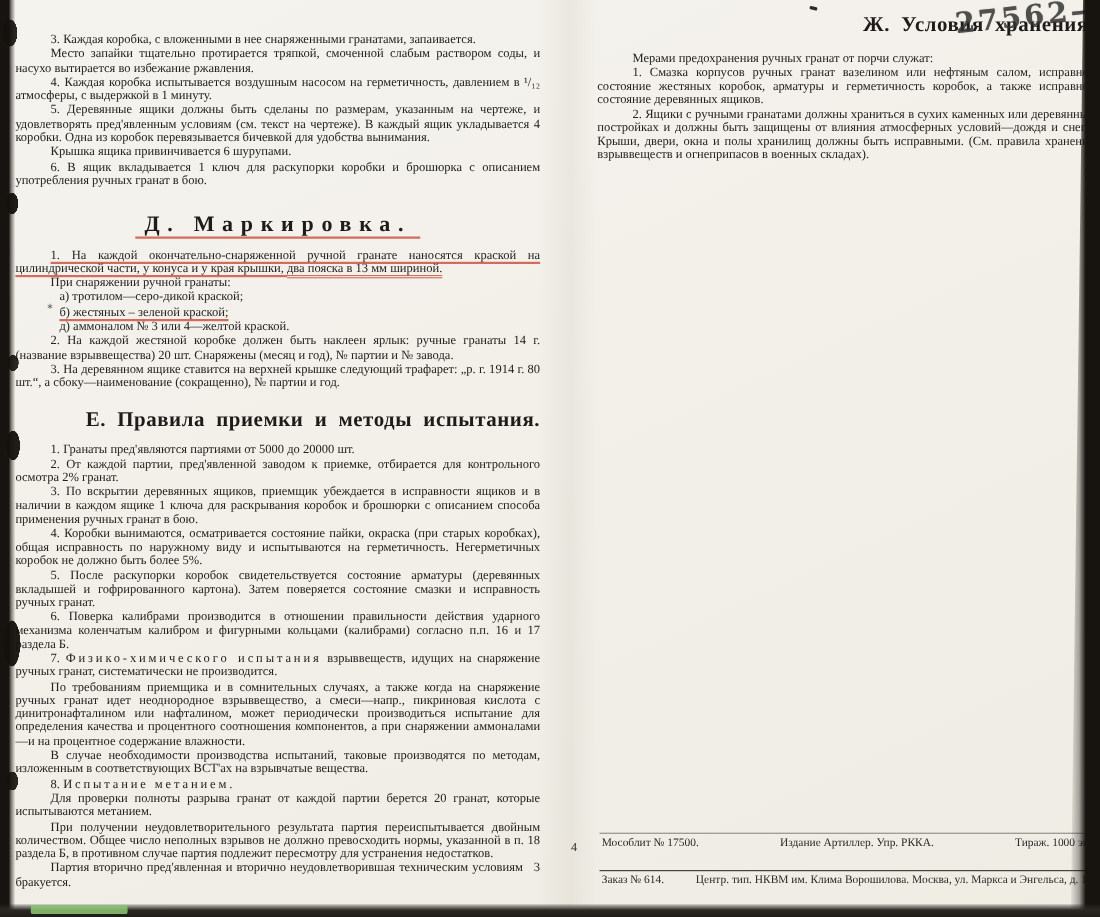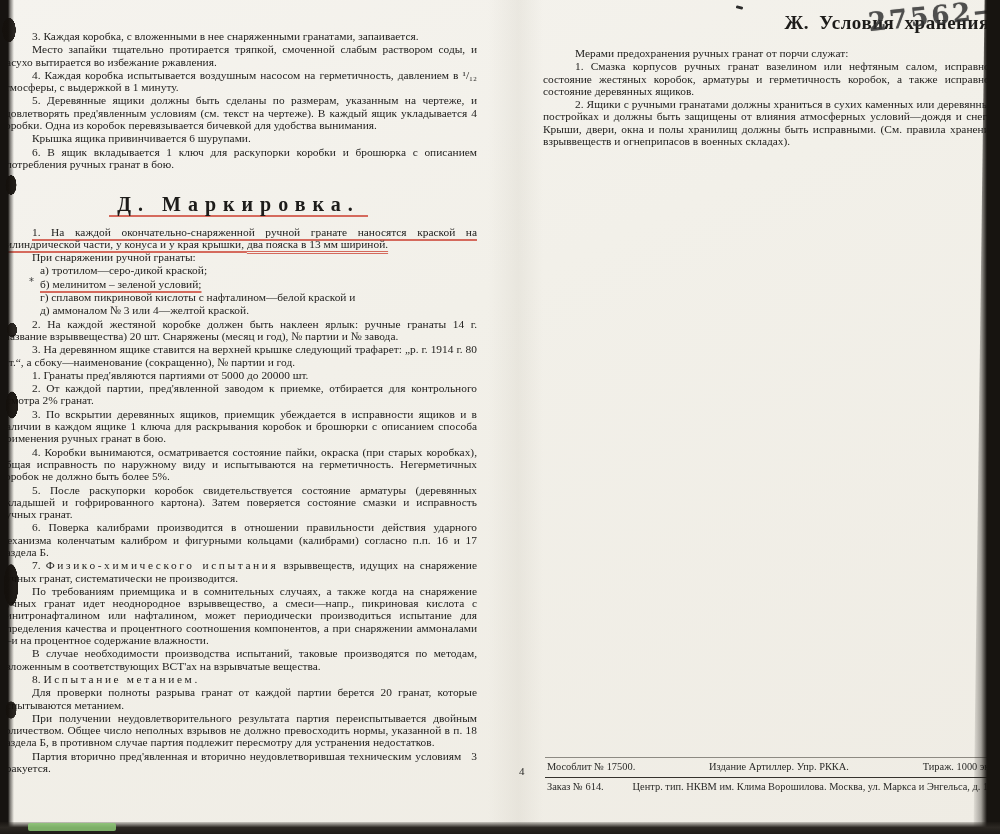--- a/index.html
+++ b/index.html
@@ -41,21 +41,21 @@
     background:#2c2c2c;transform:rotate(14deg);border-radius:1px;
   }
   .stamp{
     position:absolute;left:868px;top:0px;width:140px;
     font-family:"DejaVu Serif",serif;font-weight:bold;font-size:26px;
     letter-spacing:3px;color:#333;opacity:.85;transform:rotate(-6deg);
     text-shadow:0 0 1px rgba(60,60,60,.6);white-space:nowrap;
   }
   
   .col{position:absolute;color:#232220;font-size:11.4px;line-height:12.3px;text-align:justify;}
-  .left-col{left:0;top:30px;width:477px;}
+  .left-col{left:14px;top:30px;width:477px;}
   .right-col{left:543px;top:12px;width:452px;}
   .para{margin:0 0 1px;position:relative;text-indent:32px;}
   .para.li{text-indent:40px;}
   h2{font-size:19px;line-height:22px;margin:0;text-align:right;text-indent:0;
      font-weight:bold;color:#1d1c1a;word-spacing:5px;letter-spacing:.5px;}
   .title-d-wrap{text-align:center;margin:28px 0 9px;}
   .title-d{
     display:inline-block;font-size:20px;font-weight:bold;letter-spacing:7px;
     padding:0 8px 4px;border-bottom:2px solid rgba(207,82,68,.85);color:#1d1c1a;
   }
@@ -76,21 +76,21 @@
   .pgnum{float:right;text-indent:0;padding-left:10px;}
   
   .footer{
     position:absolute;left:545px;top:757px;width:453px;
     font-size:10.4px;color:#2a2a28;line-height:12px;
   }
   .footer .row1{
     display:flex;justify-content:space-between;align-items:flex-start;
     border-top:1px solid rgba(60,56,50,.55);
     border-bottom:1.6px solid #35322d;
-    padding:3px 2px 4px;
+    padding:3px 2px 18px;
   }
   .footer .row2{display:flex;justify-content:space-between;padding:3px 2px 0;}
   .footer-pagenum{position:absolute;left:-26px;top:8px;font-size:11px;}
   .fold{
     position:absolute;left:488px;top:0;width:55px;height:834px;pointer-events:none;
     background:linear-gradient(to right,rgba(190,185,172,.0),rgba(190,185,172,.18) 55%,rgba(190,185,172,0));
   }
 </style>
 </head>
 <body>
@@ -108,27 +108,27 @@
         <p class="para">6. В ящик вкладывается 1 ключ для раскупорки коробки и брошюрка с описанием употребления ручных гранат в бою.</p>
       </div>
 
     <div class="title-d-wrap">
       <span class="title-d">Д. Маркировка.</span>
     </div>
     <div>
         <p class="para"><span class="red">1. На каждой окончательно-снаряженной ручной гранате наносятся краской на цилиндрической части, у конуса и у края крышки, </span><span class="red double">два пояска в 13 мм шириной.</span></p>
         <p class="para">При снаряжении ручной гранаты:</p>
         <p class="para li">а) тротилом—серо-дикой  краской;</p>
-        <p class="para li"><span class="hand">*</span><span class="red">б) мелинитом – зеленой условий;</span></p>
-        <p class="para li">г) сплавом пикриновой кислоты с нафталином—белой краской и</p>
+        <p class="para li"><span class="hand">*</span><span class="red">б) жестяных – зеленой краской;</span></p>
         <p class="para li">д) аммоналом № 3 или 4—желтой краской.</p>
         <p class="para">2. На каждой жестяной коробке должен быть наклеен ярлык: ручные гранаты 14 г. (название взрыввещества) 20 шт. Снаряжены (месяц и год), № партии и № завода.</p>
         <p class="para">3. На деревянном ящике ставится на верхней крышке следующий трафарет: „р. г. 1914 г. 80 шт.“, а сбоку—наименование (сокращенно), № партии и год.</p>
       </div>
 
+    <h2 class="title-e">Е. Правила приемки и методы испытания.</h2>
     <div>
         <p class="para">1. Гранаты пред'являются партиями от 5000 до 20000 шт.</p>
         <p class="para">2. От каждой партии, пред'явленной заводом к приемке,  отбирается для контрольного осмотра 2%  гранат.</p>
         <p class="para">3. По вскрытии деревянных ящиков, приемщик убеждается в исправности ящиков и в наличии в каждом ящике 1 ключа для раскрывания коробок и брошюрки с описанием способа применения ручных гранат в бою.</p>
         <p class="para">4. Коробки вынимаются, осматривается состояние пайки, окраска (при старых коробках), общая исправность по наружному виду и испытываются на герметичность. Негерметичных коробок не должно быть более 5%.</p>
         <p class="para">5. После раскупорки коробок свидетельствуется состояние арматуры (деревянных вкладышей и гофрированного картона). Затем поверяется состояние смазки и исправность ручных гранат.</p>
         <p class="para">6. Поверка калибрами производится в отношении правильности действия ударного механизма коленчатым калибром и фигурными кольцами (калибрами) согласно п.п. 16 и 17 раздела Б.</p>
         <p class="para"><span>7. </span><span class="spread">Физико-химического испытания</span><span> взрыввеществ, идущих на снаряжение ручных гранат, систематически не производится.</span></p>
         <p class="para">По требованиям приемщика и в сомнительных случаях, а также когда на снаряжение ручных гранат идет неоднородное взрыввещество, а смеси—напр., пикриновая кислота с динитронафталином или нафталином, может периодически производиться испытание для определения качества и процентного соотношения компонентов, а при снаряжении аммоналами—и на процентное содержание влажности.</p>
         <p class="para">В случае необходимости производства испытаний, таковые производятся по методам, изложенным в соответствующих ВСТ'ах на взрывчатые вещества.</p>

